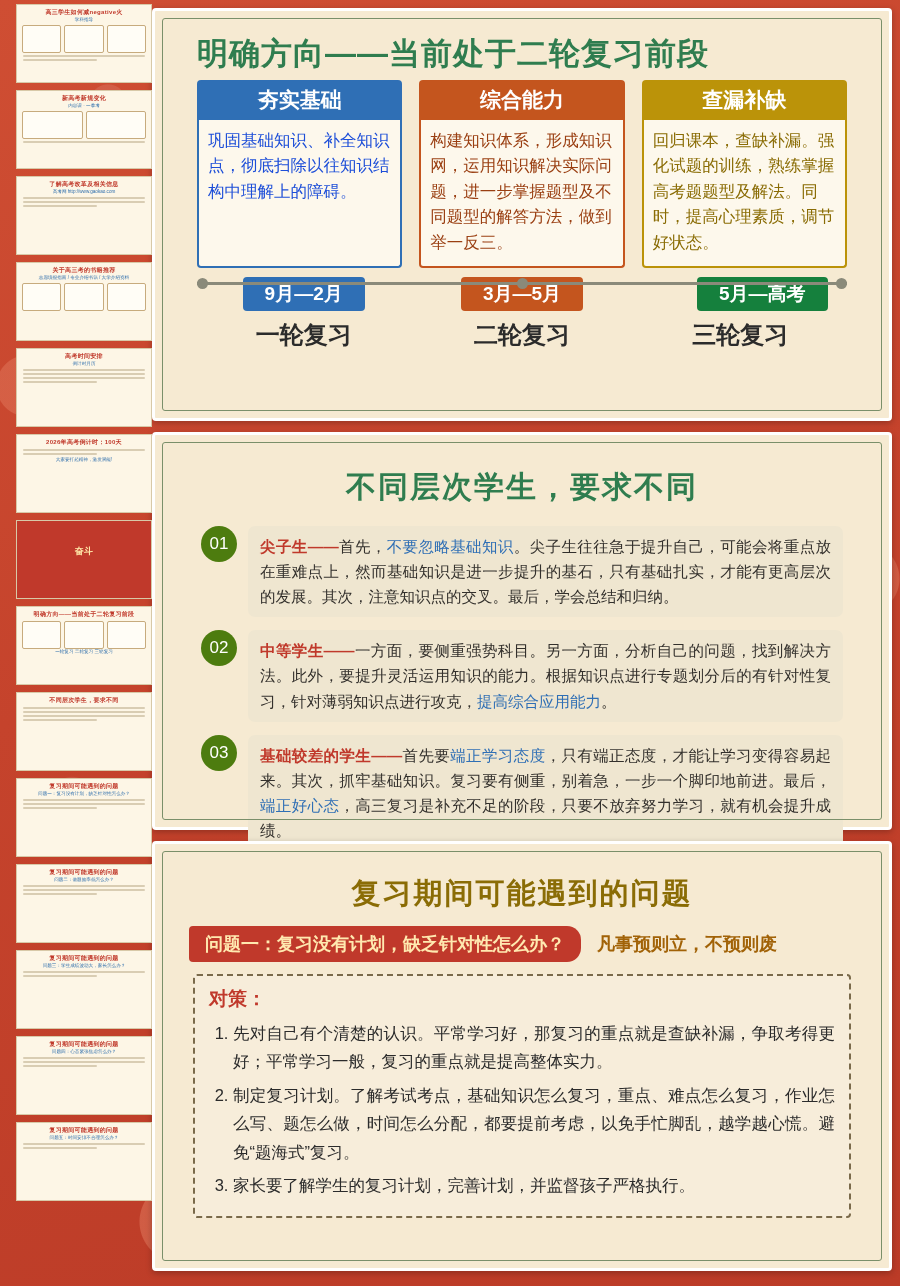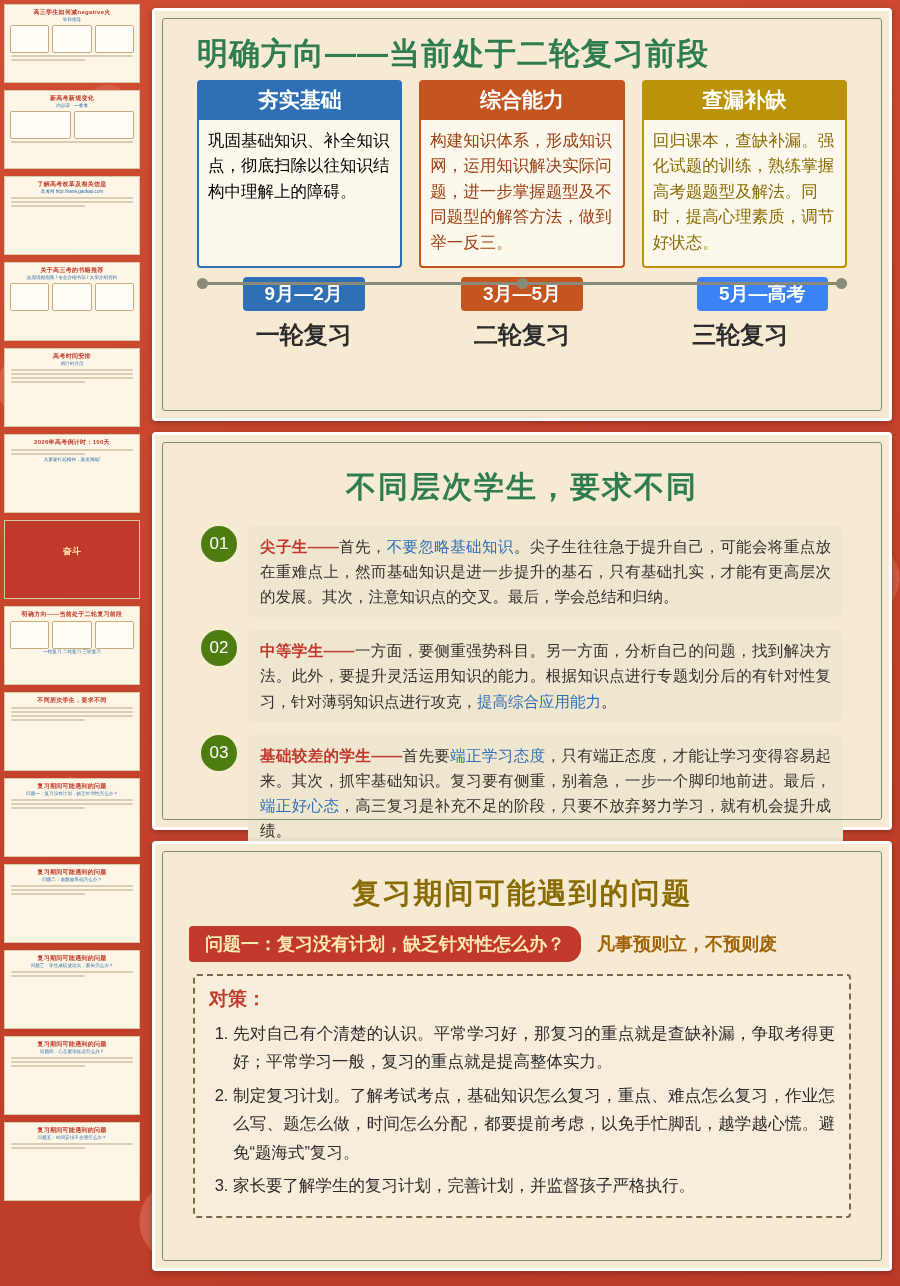--- a/index.html
+++ b/index.html
@@ -21,21 +21,21 @@
   }
   .bg-wrap:after{
     content:"";position:absolute;inset:0;
     background:
       radial-gradient(circle at 20% 95%, rgba(240,150,120,.35) 0 40px, transparent 41px),
       radial-gradient(circle at 96% 45%, rgba(240,150,120,.30) 0 35px, transparent 36px),
       radial-gradient(circle at 3% 30%, rgba(240,150,120,.30) 0 30px, transparent 31px);
   }
   
   .rail{
-    position:absolute;left:0;top:0;width:146px;height:1286px;
+    position:absolute;left:12px;top:0;width:146px;height:1286px;
     background:rgba(255,255,255,.0);
     padding:4px 0 0 4px;box-sizing:border-box;
     z-index:5;
   }
   .thumb{
     width:136px;height:79px;margin-bottom:7px;
     background:#fdf6e6;border:1px solid #d8c9a8;
     box-sizing:border-box;position:relative;overflow:hidden;
     font-size:4.4px;line-height:1.35;color:#5a3b20;
   }
@@ -70,37 +70,37 @@
   .card{flex:1;border-radius:16px;}
   .card-head{
     text-align:center;font-size:21px;font-weight:bold;color:#fff;
     padding:6px 0;border-radius:4px 4px 0 0;
   }
   .card-body{
     font-size:16.5px;line-height:1.55;padding:8px 9px;border:2px solid;border-top:none;
     border-radius:0 0 4px 4px;background:#fdf8ec;min-height:130px;
   }
   .c-blue .card-head{background:#2f6fb5;}
-  .c-blue .card-body{border-color:#2f6fb5;color:#000000;}
+  .c-blue .card-body{border-color:#2f6fb5;color:#1d4ed8;}
   .c-orange .card-head{background:#c4551e;}
   .c-orange .card-body{border-color:#c4551e;color:#9a3f12;}
   .c-gold .card-head{background:#bb9309;}
   .c-gold .card-body{border-color:#bb9309;color:#8a6c05;}
   .timeline{position:relative;margin:14px 22px 0 22px;height:3px;background:#8a8a7a;}
   .tl-dot{position:absolute;top:-4px;width:11px;height:11px;border-radius:50%;background:#8a8a7a;}
   .pills{display:flex;gap:5px;margin:-8px 22px 0 22px;}
   .pill{flex:1;text-align:center;}
   .pill-tag{
     display:inline-block;color:#fff;font-size:19px;font-weight:bold;
     padding:4px 22px;border-radius:4px;
   }
   .pill-label{font-size:24px;font-weight:bold;color:#2b2b2b;margin-top:8px;}
   .p-blue .pill-tag{background:#2f6fb5;}
   .p-orange .pill-tag{background:#c4551e;}
-  .p-gold .pill-tag{background:#3b82f6;margin-left:44px;}
+  .p-gold .pill-tag{background:#15803d;margin-left:44px;}
   
   #slide2{height:398px;padding:14px 20px;}
   .s2-title{
     text-align:center;font-size:30px;font-weight:bold;color:#2f7d4f;letter-spacing:2px;
     margin:18px 0 18px 0;
   }
   .item{display:flex;align-items:flex-start;margin:0 26px 13px 26px;}
   .num{
     flex:0 0 auto;width:36px;height:36px;border-radius:50%;background:#4d7c0f;color:#fff;
     font-size:17px;font-weight:normal;display:flex;align-items:center;justify-content:center;

